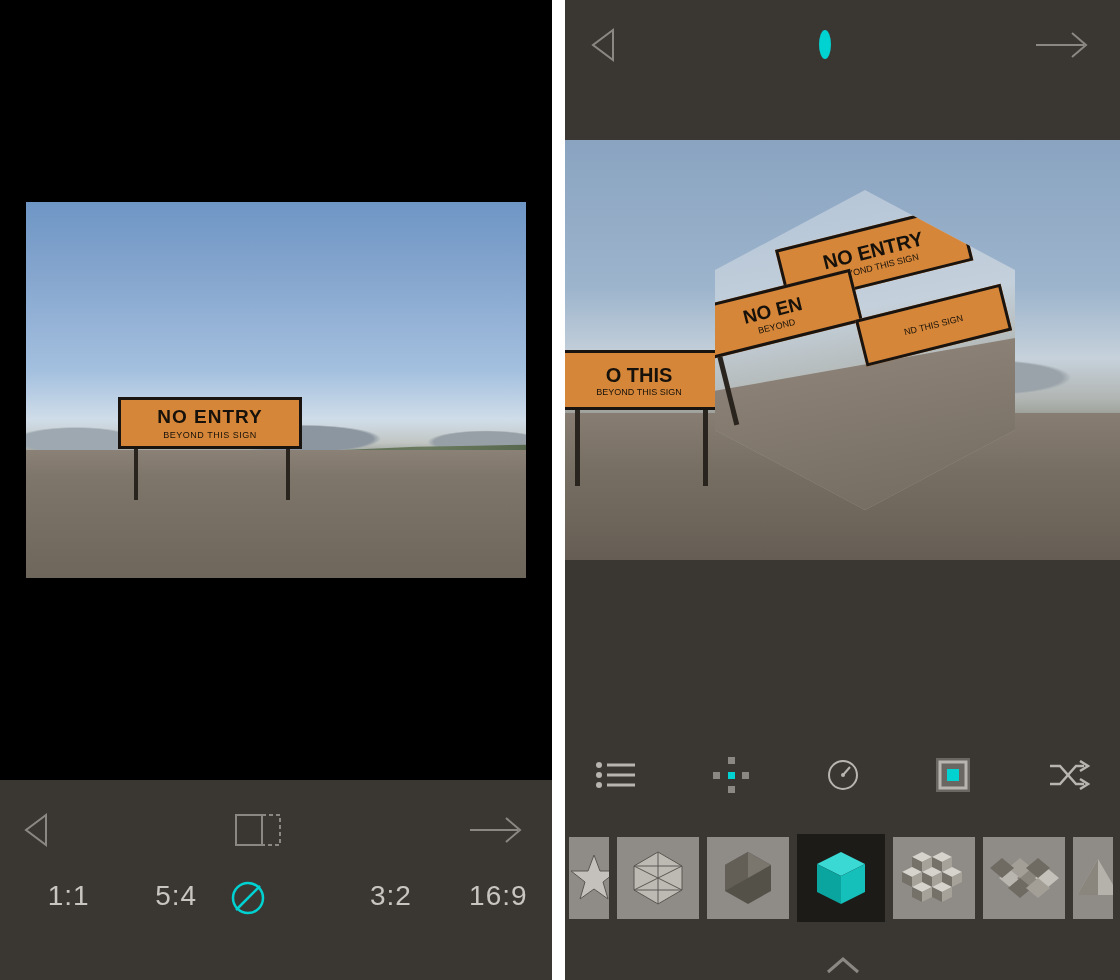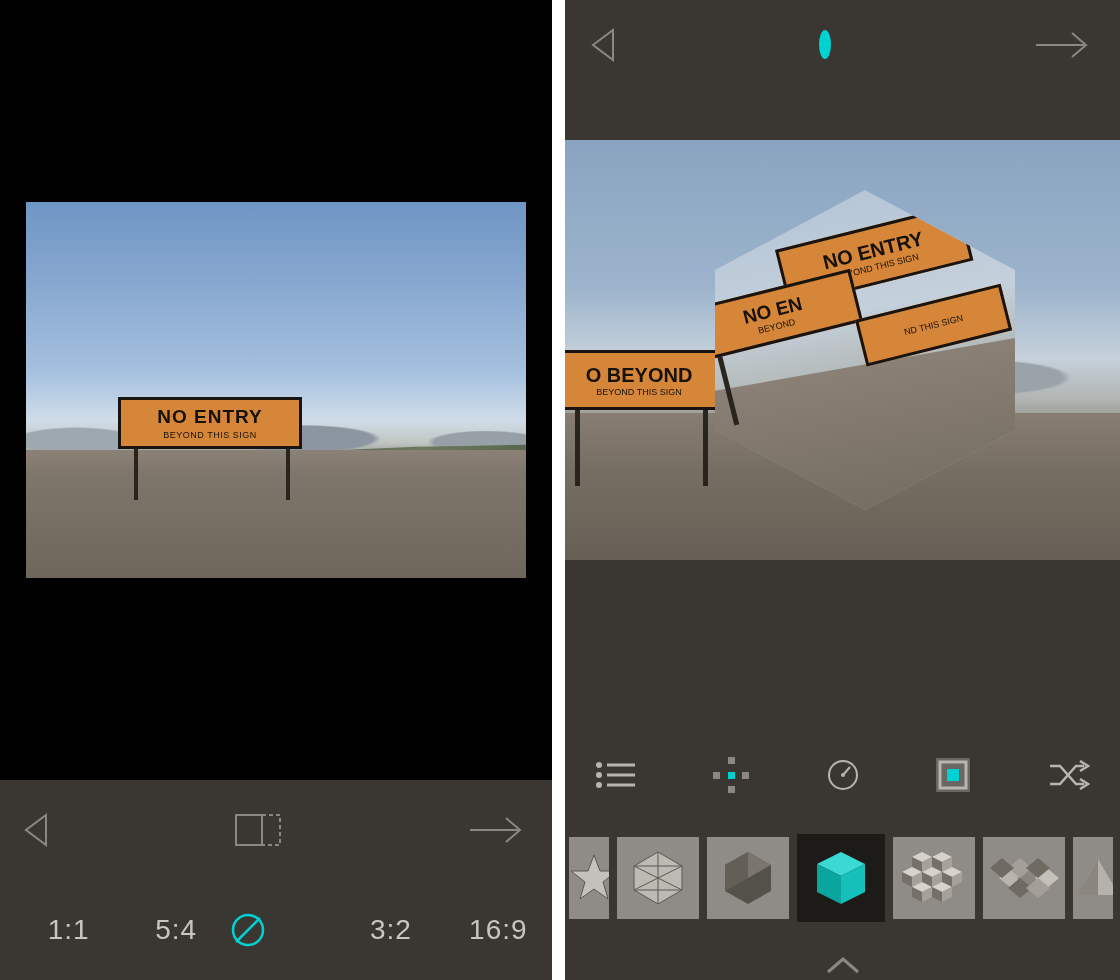--- a/index.html
+++ b/index.html
@@ -22,21 +22,21 @@
       linear-gradient(to right,transparent 0 50%,#5a6a52 55%,#6a7a5e 80%,#58684e 100%);
       clip-path:polygon(50% 60%,60% 40%,78% 20%,90% 15%,100% 10%,100% 100%,50% 100%);}
   .signpost{position:absolute;width:4px;height:60px;background:#2a241e;}
   .signpost.p1{left:108px;top:238px;}
   .signpost.p2{left:260px;top:238px;}
   .board{position:absolute;left:92px;top:195px;width:184px;height:52px;background:#d68638;border:3px solid #1a1410;box-sizing:border-box;display:flex;flex-direction:column;align-items:center;justify-content:center;gap:2px;}
   .board .l1{font-weight:700;font-size:19px;letter-spacing:1px;color:#16110b;}
   .board .l2{font-size:9px;letter-spacing:0.5px;color:#16110b;}
   .left .controls{position:absolute;left:0;right:0;bottom:0;height:200px;background:#3a3733;}
   .left .row1{position:absolute;left:0;right:0;top:20px;height:60px;display:flex;align-items:center;justify-content:space-between;padding:0 24px;}
-  .left .row2{position:absolute;left:15px;right:0;bottom:0;height:100px;display:flex;align-items:center;}
+  .left .row2{position:absolute;left:15px;right:0;bottom:0;height:100px;display:flex;align-items:flex-start;}
   .ratio{flex:1;text-align:center;color:#c9c6c1;font-size:28px;font-weight:300;letter-spacing:1px;cursor:pointer;}
   
   .right .topbar{position:absolute;left:0;right:0;top:0;height:90px;display:flex;align-items:center;justify-content:space-between;padding:0 26px;}
   .ring{width:34px;height:34px;border:6px solid #00d2d2;border-radius:50%;}
   .right .preview{position:absolute;left:0;right:0;top:140px;height:420px;overflow:hidden;}
   .photo2{position:absolute;inset:0;}
   .sky2{position:absolute;inset:0;background:linear-gradient(#8aa3c0 0%,#9cb4cc 35%,#c6d1db 52%,#b0b4b1 62%,#9fa29c 65%);}
   .ground2{position:absolute;left:0;right:0;top:65%;bottom:0;background:linear-gradient(#877d72 0%,#776e63 40%,#665e54 100%);}
   .clouds2{position:absolute;left:0;right:0;top:50%;height:50px;background:
       radial-gradient(ellipse 180px 36px at 15% 60%,#a5adb3 0 45%,transparent 50%),
@@ -135,21 +135,21 @@
     <div class="preview">
       <div class="photo2">
         <div class="sky2"></div>
         <div class="clouds2"></div>
         <div class="ground2"></div>
 
         <div class="sign2" style="left:-10px;top:210px;width:200px;height:120px;">
           <div class="post" style="left:20px;top:56px;height:80px;"></div>
           <div class="post" style="left:148px;top:56px;height:80px;"></div>
           <div class="brd" style="left:0;top:0;width:168px;height:60px;">
-            <span style="font-weight:700;font-size:20px;color:#16110b;">O BEYOND</span>
+            <span style="font-weight:700;font-size:20px;color:#16110b;">O THIS</span>
             <span style="font-size:9px;color:#16110b;">BEYOND THIS SIGN</span>
           </div>
         </div>
 
         <div class="hexwrap">
           <div class="hex">
             <div class="skyh"></div>
             <div class="gh"></div>
 
             <div class="sign2" style="left:60px;top:60px;transform:rotate(-14deg);">

